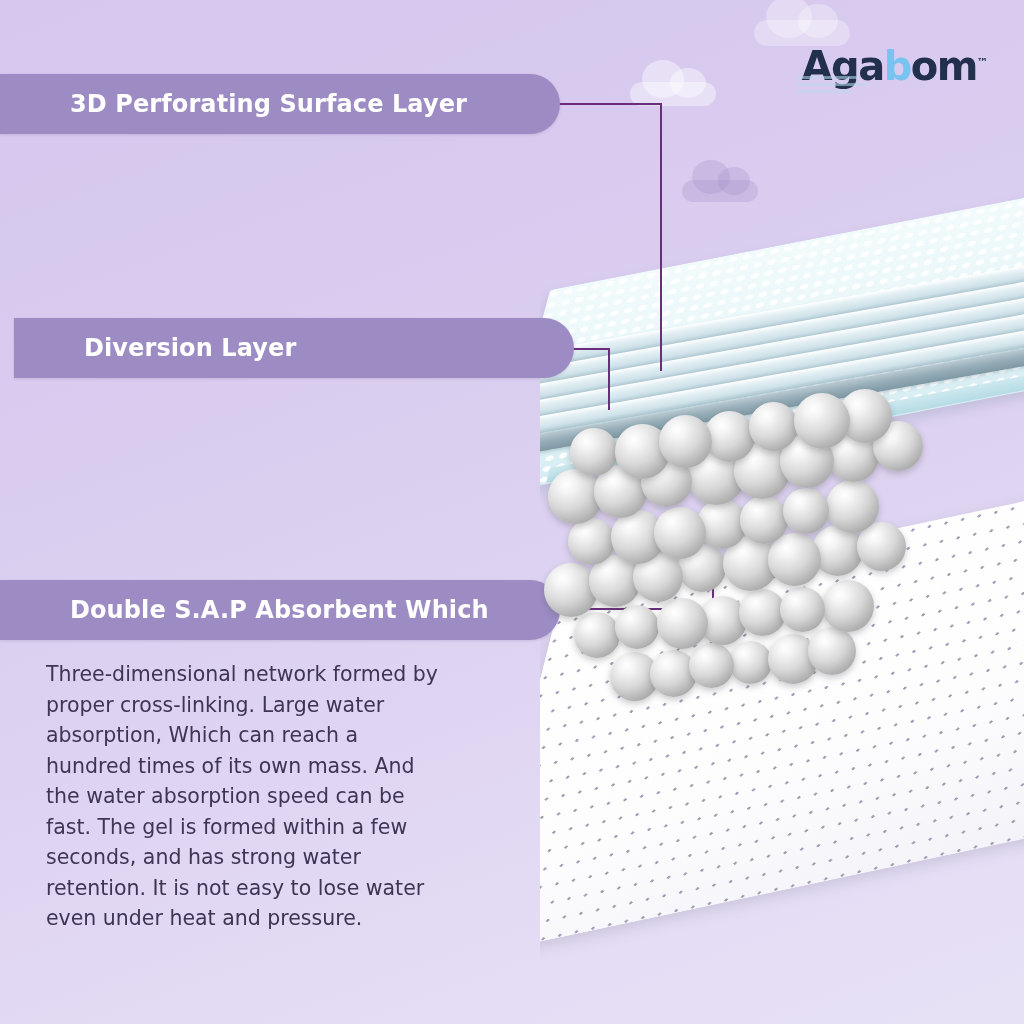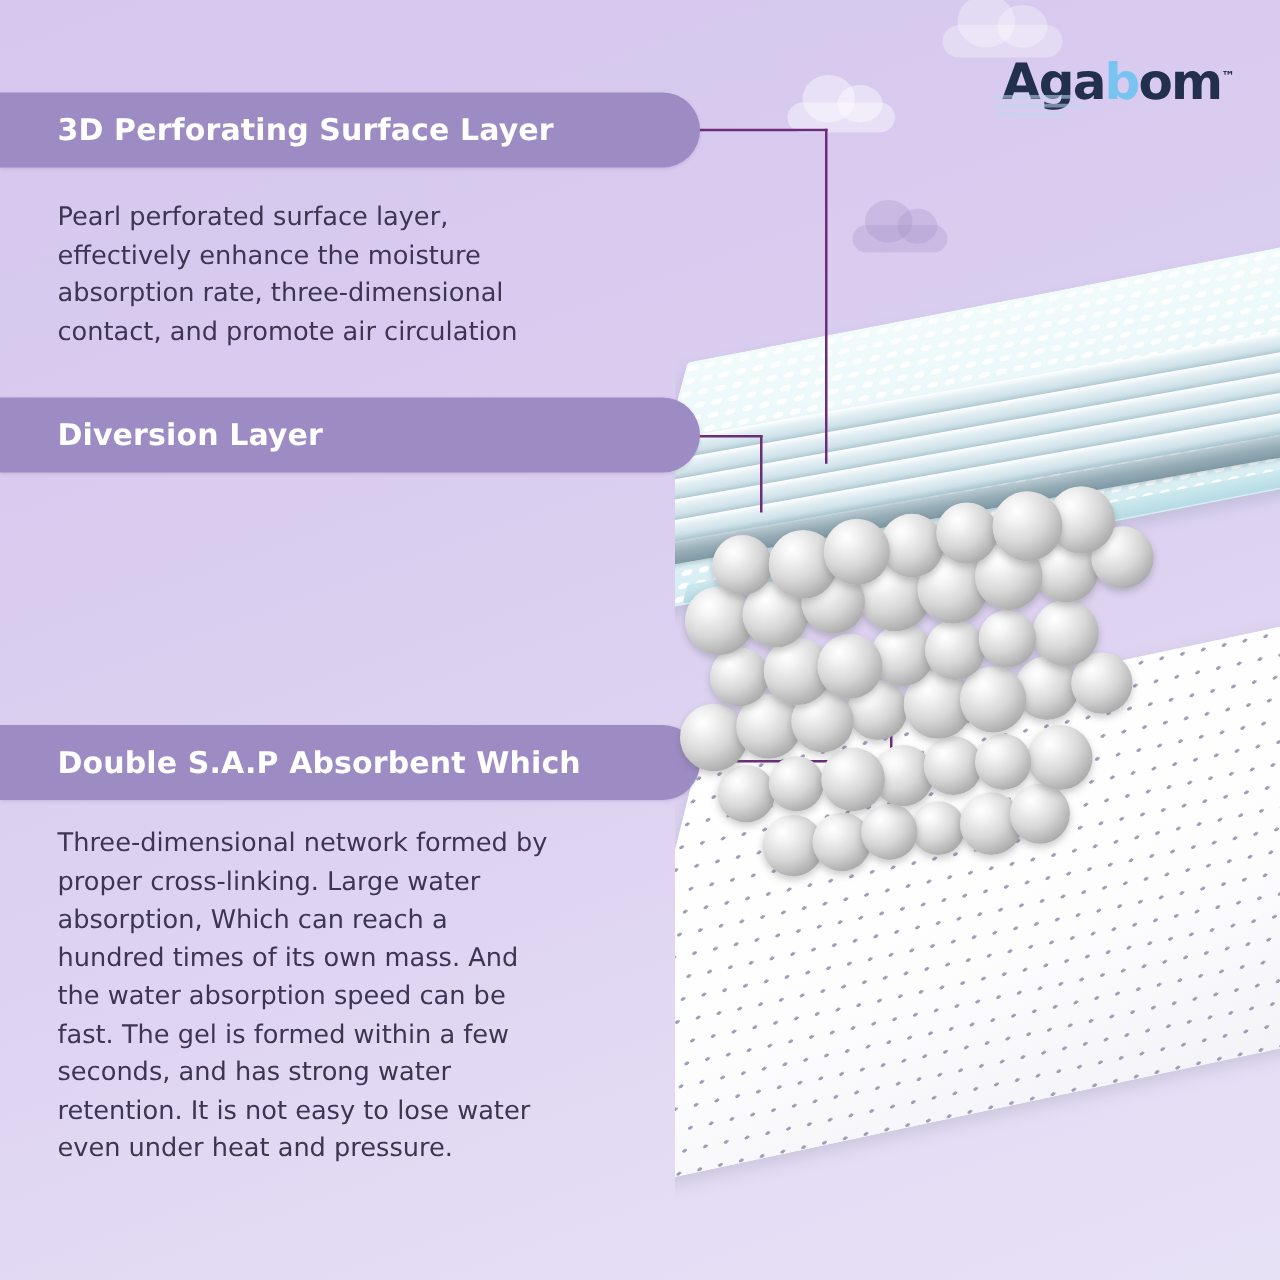--- a/index.html
+++ b/index.html
@@ -113,21 +113,21 @@
   }
 
   
   #panel { position:absolute; left:0; top:0; width:600px; height:1024px; }
 
   .pill {
     position:absolute; left:0; height:60px;
     background:#9d8cc4;
     border-radius:0 34px 34px 0;
     display:flex; align-items:center;
-    padding-left:46px;
+    padding-left:70px;
     box-shadow:0 1px 3px rgba(90,70,130,.18);
   }
   .pill .pill-text {
     color:#ffffff; font-size:24px; font-weight:bold;
     letter-spacing:.1px;
     font-family:"DejaVu Sans", sans-serif;
   }
 
   .para {
     position:absolute; left:46px;
@@ -249,26 +249,22 @@
 <div class="conn v" style="left:608px; top:348px; height:62px;"></div>
 
 <div class="conn h" style="left:558px; top:608px; width:252px;"></div>
 <div class="conn v" style="left:712px; top:540px; height:70px;"></div>
 
 <div id="panel">
 
   <div class="pill" style="top:74px; width:560px;">
     <span class="pill-text">3D Perforating Surface Layer</span>
   </div>
-  <div class="para" style="top:158px; width:520px;">Pearl perforated surface layer,
-effectively enhance the moisture
-absorption rate, three-dimensional
-contact, and promote air circulation</div>
-
-  <div class="pill" style="top:318px; width:560px;">
+
+  <div class="pill" style="top:318px; width:560px;margin-left:14px;">
     <span class="pill-text">Diversion Layer</span>
   </div>
 
   <div class="pill" style="top:580px; width:560px;">
     <span class="pill-text">Double S.A.P Absorbent Which</span>
   </div>
   <div class="para" style="top:659px; width:520px;">Three-dimensional network formed by
 proper cross-linking. Large water
 absorption, Which can reach a
 hundred times of its own mass. And

